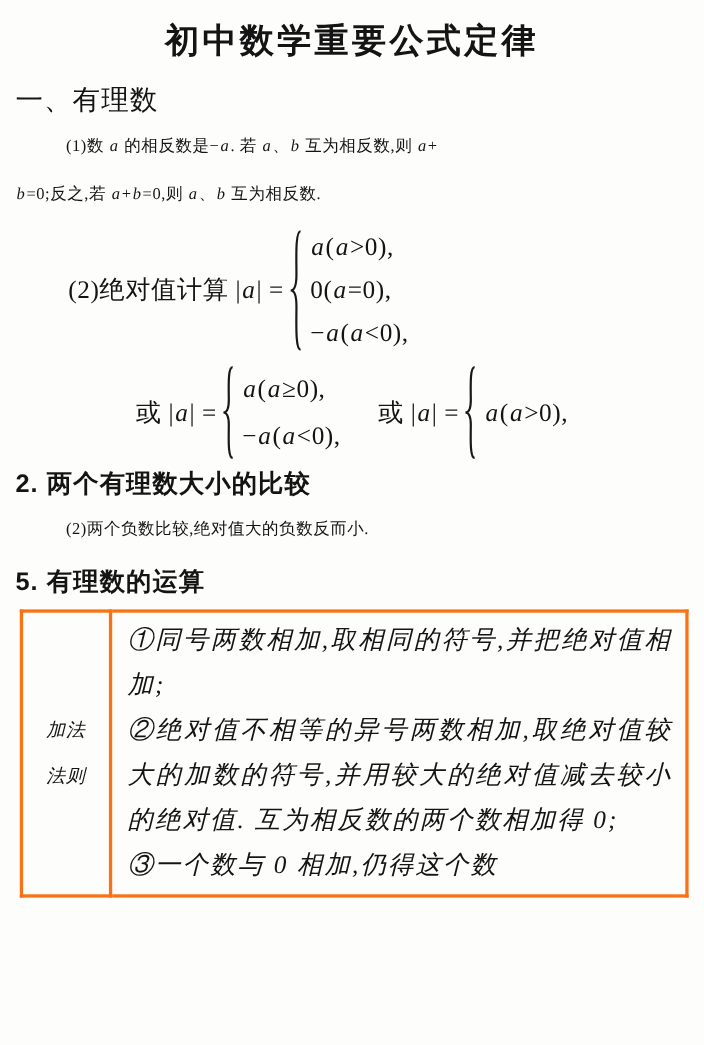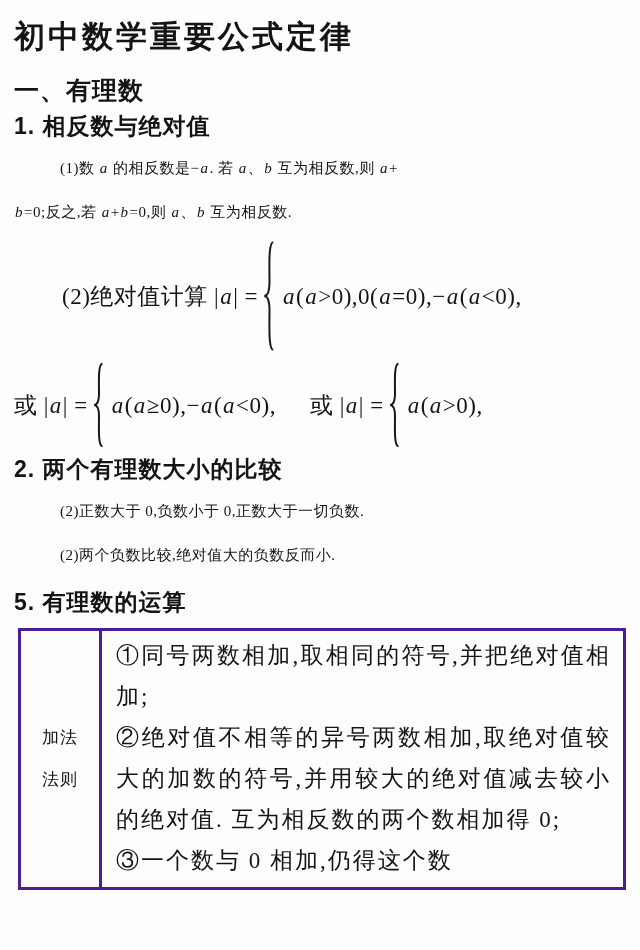--- a/index.html
+++ b/index.html
@@ -8,82 +8,81 @@
     background: #fdfdfc;
     color: #141414;
     font-family: "Liberation Serif", "DejaVu Serif", serif;
     overflow: hidden;
   }
   .page { padding: 8px 14px 0 14px; }
 
   .title {
     font-family: "Liberation Sans", "DejaVu Sans", sans-serif;
     font-size: 31px; font-weight: 700;
-    letter-spacing: 3px;
+    text-align: center; letter-spacing: 3px;
     margin: 8px 0 16px 0;
   }
   .h2 {
     font-family: "Liberation Sans", "DejaVu Sans", sans-serif;
-    font-size: 25px; font-weight: 700;
+    font-size: 25px; font-weight: 400;
     margin: 0 0 4px 0; letter-spacing: 1px;
   }
   .h3 {
     font-family: "Liberation Sans", "DejaVu Sans", sans-serif;
     font-size: 23px; font-weight: 700;
     margin: 4px 0 4px 0; letter-spacing: 1px;
   }
   .bodytext { font-size: 15px; line-height: 44px; letter-spacing: 0.5px; }
   .pline { display: block; }
   .pline.indent { padding-left: 46px; }
 
   .v { font-style: italic; font-family: "Liberation Serif", serif; padding: 0 1px; }
 
   .formula-row {
     display: flex; align-items: center;
     font-size: 23px; letter-spacing: 0.5px;
   }
   .abs-row { margin: 6px 0 8px 48px; }
-  .or-row { margin: 10px 0 6px 0; column-gap: 34px; }
+  .or-row { margin: 10px 0 6px 0; column-gap: 34px; justify-content: center; }
   .case-group { display: flex; align-items: center; }
   .flabel { margin-right: 4px; white-space: nowrap; }
   .brace-svg { flex: 0 0 auto; margin-right: 5px; }
-  .case-col { display: flex; flex-direction: row; }
+  .case-col { display: flex; flex-direction: column; }
   .case-line { display: block; white-space: nowrap; }
   .c3 .case-line { line-height: 39px; }
   .c2 .case-line { line-height: 43px; }
 
   .list-item { display: block; padding-left: 46px; }
 
   .rules-table {
     width: 608px; margin: 10px auto 0 4px;
     border-collapse: collapse;
     table-layout: fixed;
   }
-  .rules-table td { border: 3px solid #4c1d95; vertical-align: middle; }
+  .rules-table td { border: 3px solid #f97316; vertical-align: middle; font-style: italic; }
   .cell-head {
     width: 76px; text-align: center;
     font-size: 17px; line-height: 42px; letter-spacing: 1px;
   }
   .head-line { display: block; }
   .cell-rules { padding: 4px 12px 6px 14px; }
   .rule {
     margin: 0; font-size: 23px; line-height: 41px;
     text-align: justify; letter-spacing: 2px;
   }
 </style>
 </head>
 <body>
 
 <div class="page">
 
   <h1 class="title">初中数学重要公式定律</h1>
 
   <h2 class="h2">一、有理数</h2>
 
-  <h3 class="h3">1. 相反数与绝对值</h3>
 
   <p class="bodytext" style="margin:0;">
     <span class="pline indent">(1)数 <i class="v">a</i> 的相反数是−<i class="v">a</i>. 若 <i class="v">a</i>、<i class="v">b</i> 互为相反数,则 <i class="v">a</i>+</span>
     <span class="pline"><i class="v">b</i>=0;反之,若 <i class="v">a</i>+<i class="v">b</i>=0,则 <i class="v">a</i>、<i class="v">b</i> 互为相反数.</span>
   </p>
 
   <div class="formula-row abs-row c3">
     <span class="flabel">(2)绝对值计算 |<i class="v">a</i>| =</span>
     <svg class="brace-svg" width="15" height="112" viewBox="0 0 20 100" preserveAspectRatio="none" aria-hidden="true">
       <path d="M15 2 C8.5 2 10 24 10 37 C10 45.5 7.5 50 3 50 C7.5 50 10 54.5 10 63 C10 76 8.5 98 15 98" fill="none" stroke="#191919" stroke-width="2" vector-effect="non-scaling-stroke"></path>
@@ -113,21 +112,20 @@
       </svg>
       <span class="case-col">
         <span class="case-line"><i class="v">a</i>(<i class="v">a</i>&gt;0),</span>
       </span>
     </div>
   </div>
 
   <h3 class="h3">2. 两个有理数大小的比较</h3>
 
   <p class="bodytext" style="margin:0;">
-    <span class="list-item">(2)正数大于 0,负数小于 0,正数大于一切负数.</span>
     <span class="list-item">(2)两个负数比较,绝对值大的负数反而小.</span>
   </p>
 
   <h3 class="h3" style="margin-top:10px;">5. 有理数的运算</h3>
 
   <table class="rules-table">
     <tbody>
         <tr>
       <td class="cell-head">
         <span class="head-line">加法</span>

